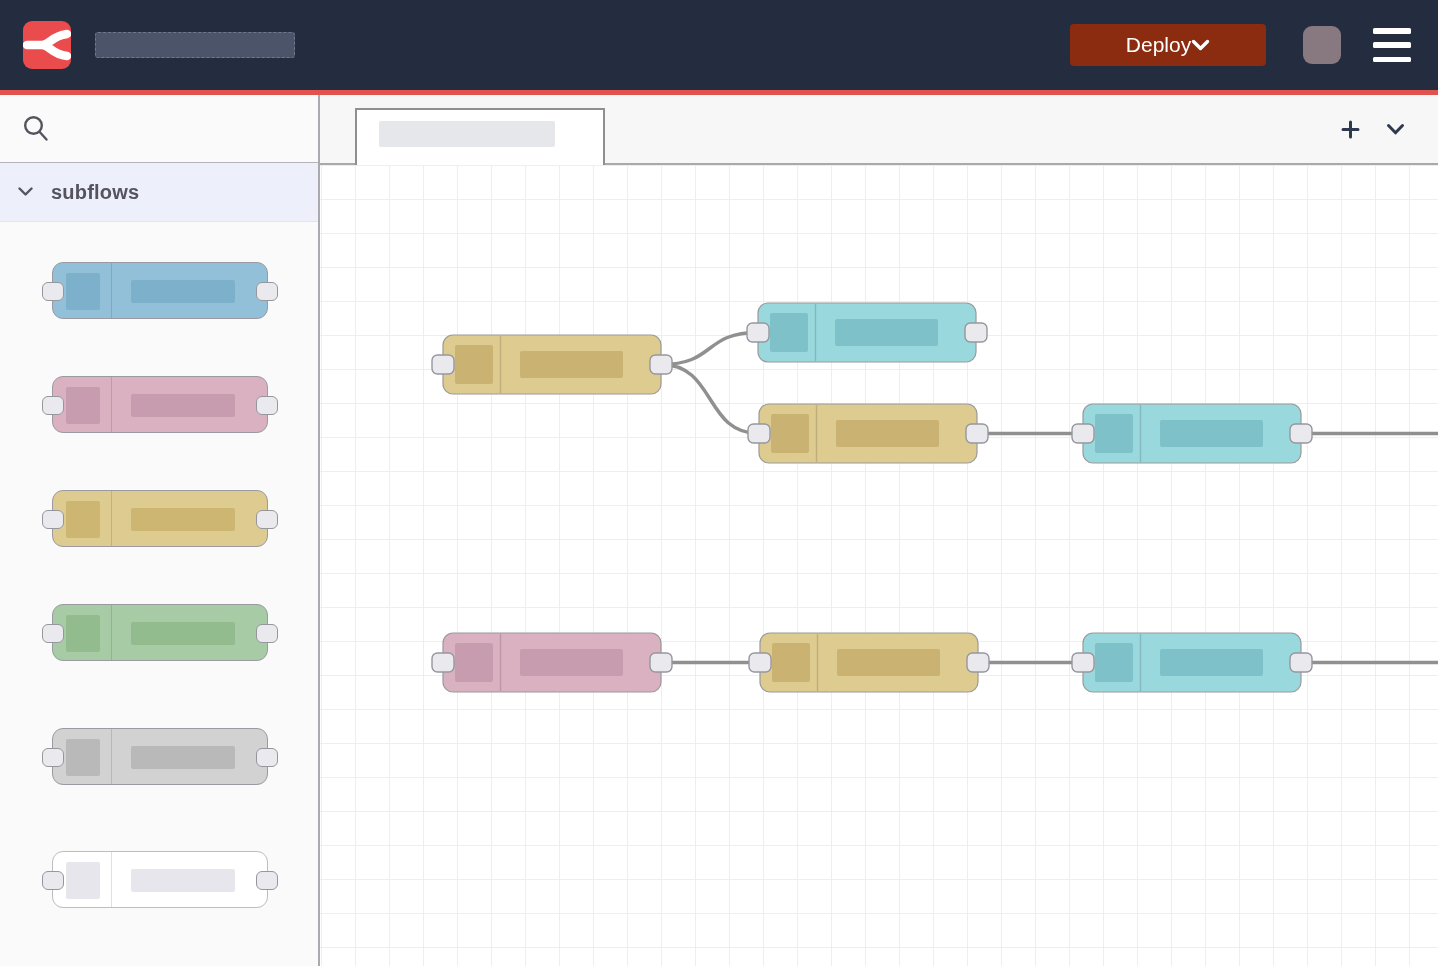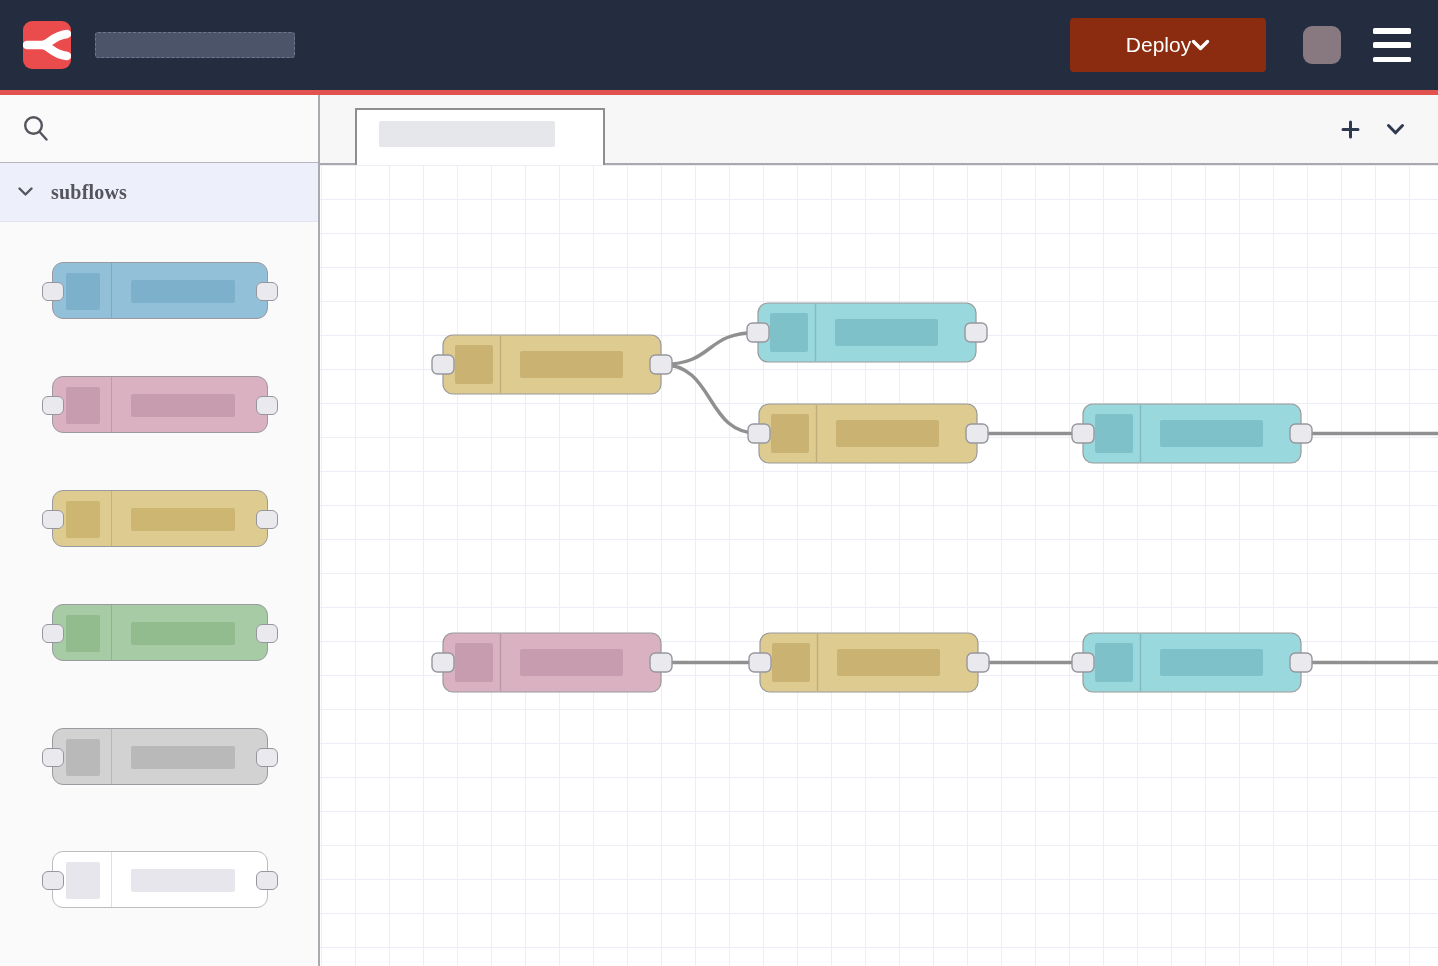--- a/index.html
+++ b/index.html
@@ -6,31 +6,31 @@
   html,body { width:1438px; height:966px; overflow:hidden;
     font-family:"Liberation Sans", sans-serif; background:#ffffff; }
 
   
   .header { height:90px; background:#232d3f; display:flex; align-items:center; padding:0 27px 0 23px; }
   .logo { width:48px; height:48px; background:#ea4b4d; border-radius:9px; flex:0 0 auto;
     display:flex; align-items:center; justify-content:center; }
   .header-title-ph { width:200px; height:26px; margin-left:24px; background:#4b5468;
     border:1px dashed #6d7790; border-radius:3px; }
   .header-spacer { flex:1; }
-  .deploy-btn { width:196px; height:54px; background:#8b2b0f; border:none; border-radius:4px;
+  .deploy-btn { width:196px; height:42px; background:#8b2b0f; border:none; border-radius:4px;
     color:#ffffff; font-size:21px; font-family:"Liberation Sans", sans-serif;
     display:flex; align-items:center; justify-content:center; cursor:pointer; }
   .avatar { width:38px; height:38px; border-radius:9px; background:#87797f; margin-left:37px; }
   .hamburger { width:38px; height:34px; margin-left:32px; display:flex; flex-direction:column;
     justify-content:space-between; cursor:pointer; background:none; border:none; }
   .hamburger span { display:block; height:5.5px; background:#ffffff; border-radius:1.5px; }
   .accent-line { height:5px; background:#e0534e; }
 
   
-  .body { display:flex; height:871px;font-family:Liberation Serif, serif; }
+  .body { display:flex; height:871px; }
 
   
   .sidebar { width:320px; flex:0 0 auto; background:#fafafb; border-right:2px solid #a9a9af;
     display:flex; flex-direction:column; position:relative; }
   .search-row { height:68px; border-bottom:1px solid #b4b4ba; display:flex; align-items:center;
     padding-left:23px; background:#fafafb; }
   .section-header { height:59px; background:#edeffa; border-bottom:1px solid #e1e4f2;
     display:flex; align-items:center; padding-left:18px; cursor:pointer; }
   .section-header .chev { margin-right:18px; }
   .section-label { font-size:20px; font-weight:600; color:#55545e; letter-spacing:0.2px; }

